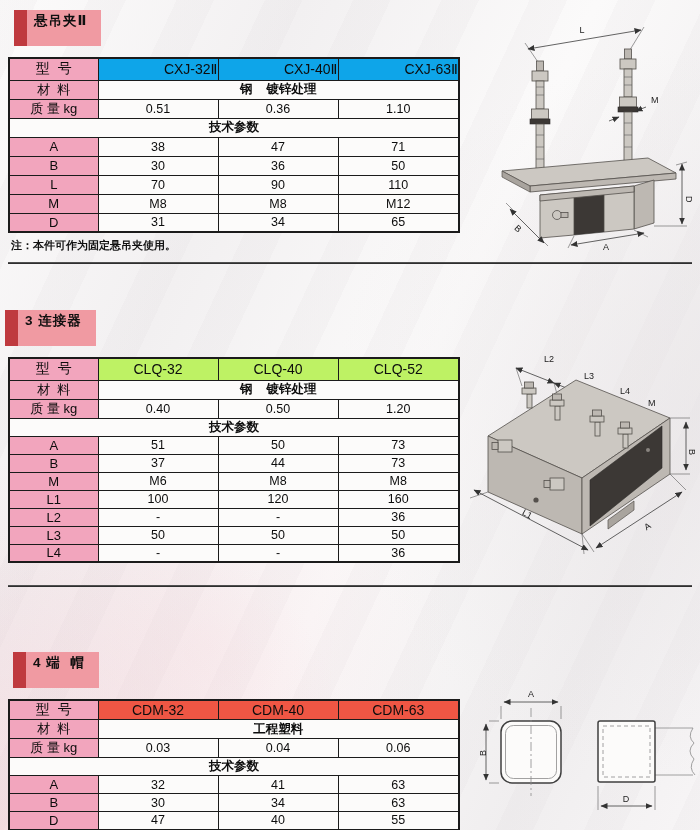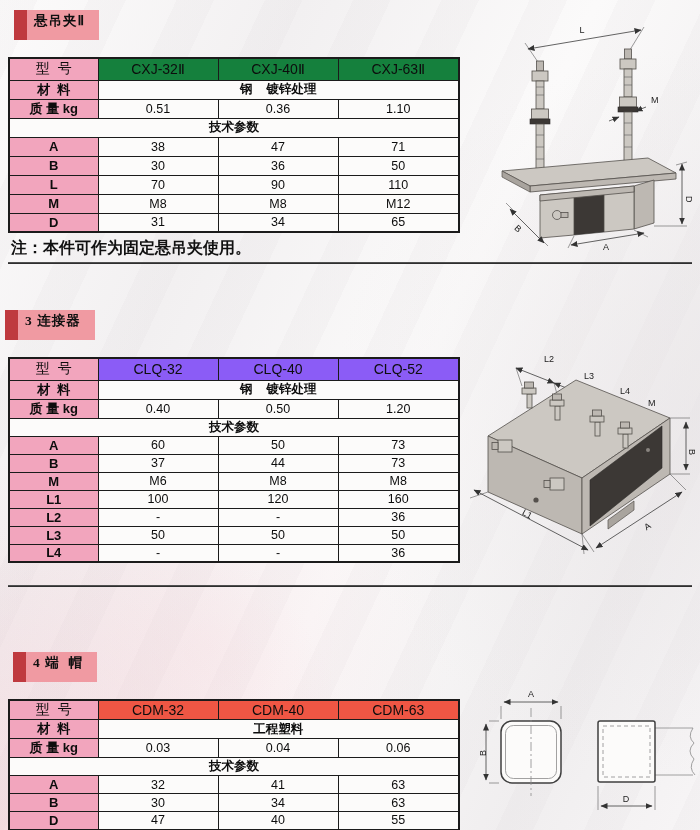--- a/index.html
+++ b/index.html
@@ -11,42 +11,42 @@
   .page{
     position:absolute;inset:0;
     background:
       radial-gradient(circle at 0% 100%, rgba(242,188,198,.38), transparent 34%),
       radial-gradient(circle at 30% 78%, rgba(244,208,214,.25), transparent 30%),
       radial-gradient(circle at 100% 50%, rgba(232,228,230,.55), transparent 45%),
       repeating-linear-gradient(115deg, rgba(210,204,208,.10) 0 34px, rgba(255,255,255,0) 34px 80px),
       linear-gradient(115deg,#fcfbfb 0%,#f2f0f1 28%,#fbfafa 55%,#f0eeef 82%,#f7f5f6 100%);
   }
   
-  .title{position:absolute;height:30px;display:flex;font-family:Liberation Serif, serif;}
+  .title{position:absolute;height:36px;display:flex;}
   .title .sq{width:13px;background:#bf3a3f;}
   .title .txt{
     background:#f09aa2;color:#101010;font-weight:bold;font-size:13.5px;
     line-height:22px;padding:0 14px 0 7px;white-space:pre;letter-spacing:1px;
   }
   
   table.spec{
     position:absolute;border-collapse:collapse;table-layout:fixed;width:450px;
     background:#fcfbfa;border:2px solid #1b1b1b;
   }
   .spec td{
     border:1px solid #1b1b1b;text-align:center;vertical-align:middle;
     font-size:12.5px;color:#0d0d0d;padding:0;white-space:pre;overflow:hidden;
   }
-  .spec .lbl{background:#f2a5bd;font-weight:bold;font-size:13px;}
+  .spec .lbl{background:#f2a5bd;font-weight:normal;font-size:13px;}
   .spec tr.hdr td{font-weight:normal;font-size:14px;}
   .spec .cjk{font-weight:bold;margin-top:37px;}
-  .t1 tr{height:19px;} .t1 tr.hdr{height:22px;} .t1 .model{background:#15803d;}
-  .t2 tr{height:18px;} .t2 tr.hdr{height:22px;} .t2 .model{background:#8b5cf6;}
+  .t1 tr{height:19px;} .t1 tr.hdr{height:22px;} .t1 .model{background:#0ea5e9;text-align:right;}
+  .t2 tr{height:18px;} .t2 tr.hdr{height:22px;} .t2 .model{background:#bef264;}
   .t3 tr{height:18px;} .t3 tr.hdr{height:19px;} .t3 .model{background:#ef5644;}
-  .note{position:absolute;left:11px;top:238px;font-size:16px;font-weight:bold;}
+  .note{position:absolute;left:11px;top:238px;font-size:11px;font-weight:bold;}
   .rule{position:absolute;left:8px;width:684px;height:2px;
         background:linear-gradient(#606060,#1e1e1e);}
   .fig{position:absolute;}
   .fig svg{display:block;}
   .dim{stroke:#3c3c3c;stroke-width:.8;fill:none;}
   .ext{stroke:#5a5a5a;stroke-width:.6;fill:none;}
   .dimtxt{font-family:"Liberation Sans",sans-serif;font-size:9px;fill:#1c1c1c;}
   .metal{fill:#ccc8c2;stroke:#54504c;stroke-width:.8;}
   .metal2{fill:#bdb8b2;stroke:#54504c;stroke-width:.8;}
   .metal3{fill:#a9a49e;stroke:#54504c;stroke-width:.7;}
@@ -233,21 +233,21 @@
       <td class="lbl">质 量 kg</td>
       <td>0.40</td>
       <td>0.50</td>
       <td>1.20</td>
     </tr>
     <tr>
       <td colspan="4" class="cjk">技术参数</td>
     </tr>
     <tr>
       <td class="lbl">A</td>
-      <td>60</td>
+      <td>51</td>
       <td>50</td>
       <td>73</td>
     </tr>
     <tr>
       <td class="lbl">B</td>
       <td>37</td>
       <td>44</td>
       <td>73</td>
     </tr>
     <tr>

